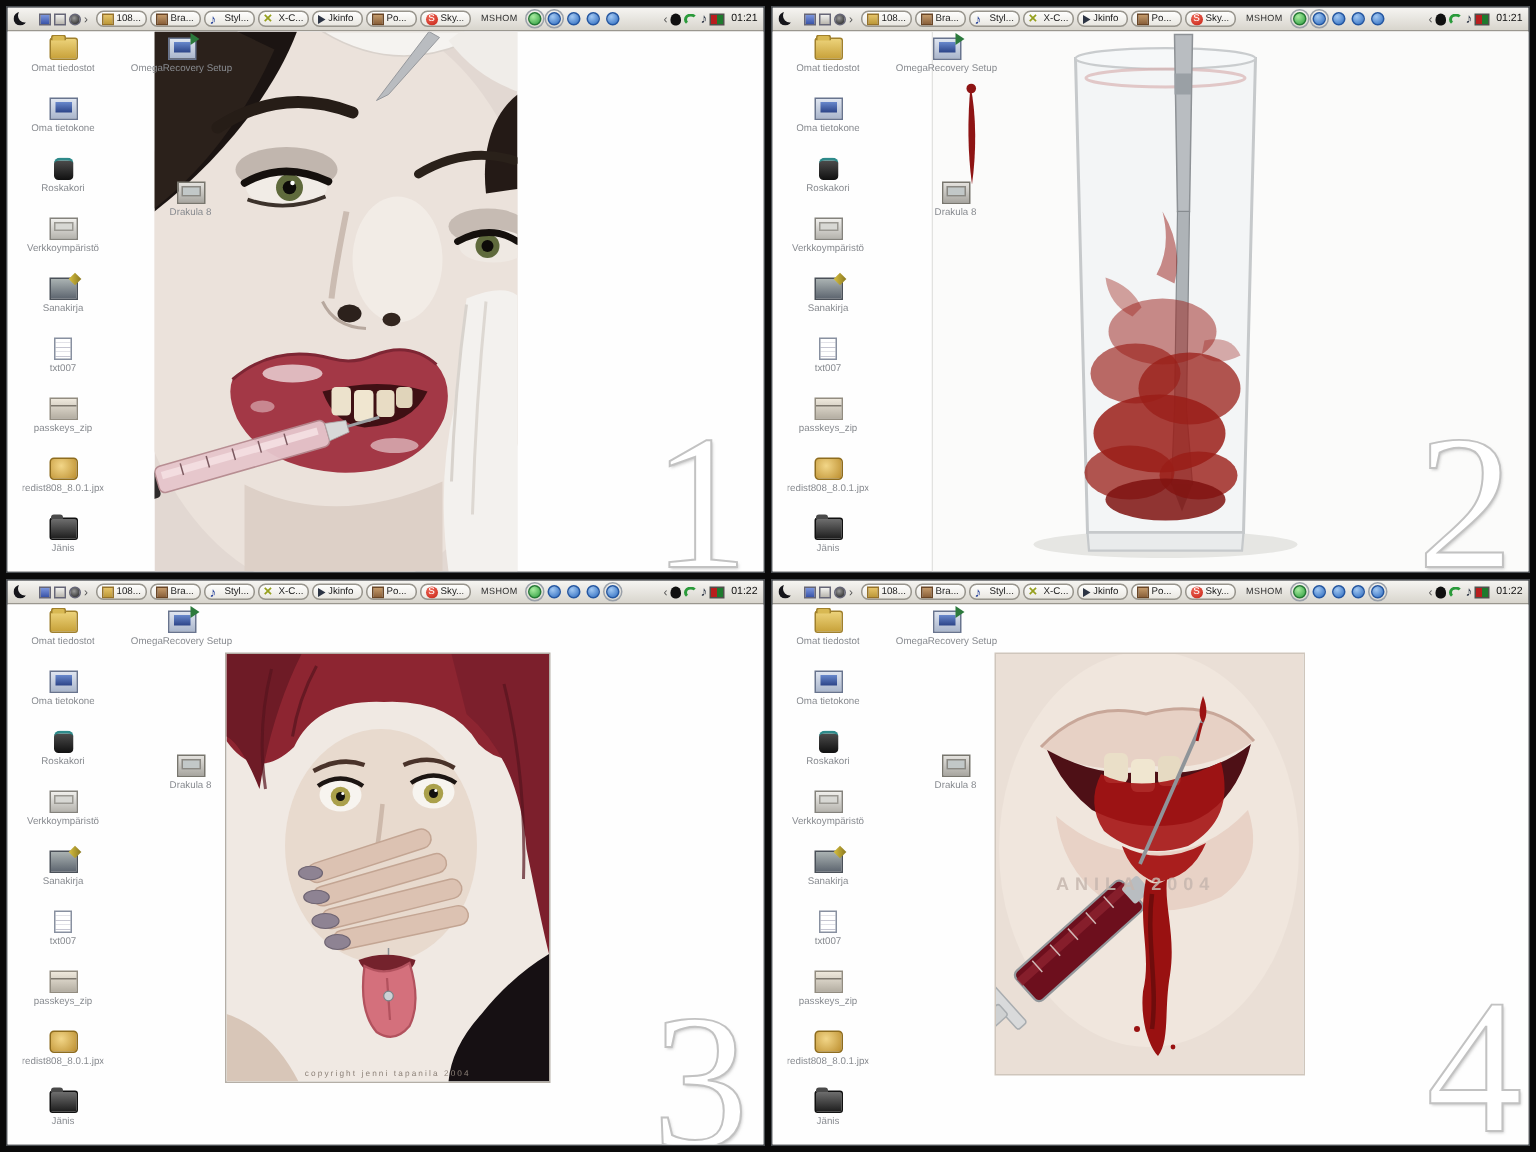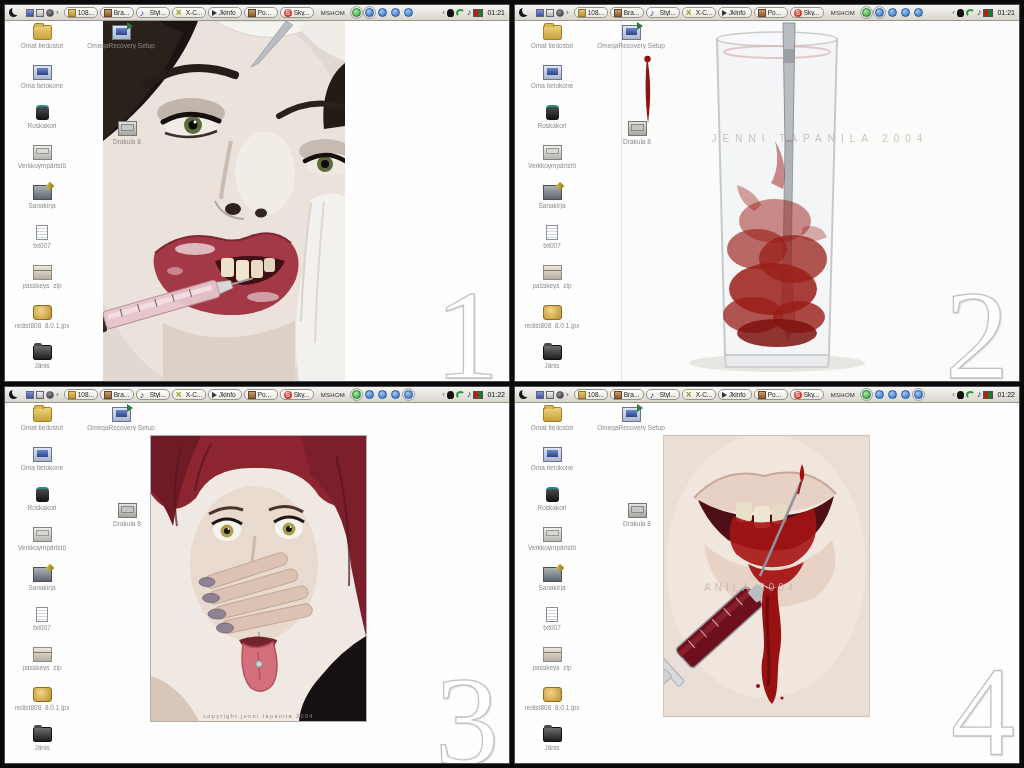--- a/index.html
+++ b/index.html
@@ -89,21 +89,21 @@
   
   .wall{position:absolute;z-index:1;}
   .wp1{left:98px;top:0;width:242px;height:360px;}
   .wp2{left:106px;top:0;width:398px;height:360px;}
   .wp3{left:145px;top:32px;width:215px;height:285px;border:1px solid #b4aea6;}
   .wp4{left:148px;top:32px;width:205px;height:280px;border:1px solid #cfc6bc;}
   .wall svg{display:block;width:100%;height:100%;}
   .watermark{position:absolute;font-size:10px;letter-spacing:6px;color:rgba(186,166,162,.68);
     white-space:nowrap;z-index:2;}
   .wm2{top:112px;left:0;width:100%;text-align:center;}
-  .wm4{top:146px;left:40px;font-size:10px;letter-spacing:4px;color:rgba(198,182,174,.85);}
+  .wm4{top:146px;left:40px;font-size:12px;letter-spacing:4px;color:rgba(198,182,174,.85);font-weight:bold;}
   .caption{position:absolute;bottom:2px;left:0;width:100%;text-align:center;font-size:5.5px;
     letter-spacing:1.4px;color:#8d8279;z-index:2;white-space:nowrap;}
 
   .numeral{position:absolute;z-index:3;right:10px;bottom:0;line-height:.72;
     font-family:"Liberation Serif",serif;font-weight:400;font-size:128px;color:#fff;
     -webkit-text-stroke:1.3px #c2c2c2;text-shadow:1px 1px 2px rgba(160,160,160,.55);}
   #q3 .numeral{bottom:-4px;} #q4 .numeral{bottom:6px;right:4px;}
 </style>
 </head>
 <body>
@@ -425,21 +425,20 @@
             <path d="M150,162 q10,-18 4,-42 q14,24 8,48 Z" opacity="0.5"></path>
             <path d="M134,190 q-16,-8 -18,-26 q18,6 24,20 Z" opacity="0.4"></path>
             <path d="M182,206 q18,-4 24,10 q-16,8 -26,0 Z" opacity="0.35"></path>
             <ellipse cx="156" cy="312" rx="40" ry="14" fill="#7e120f" opacity="0.85"></ellipse>
           </g>
           <g>
             <path d="M26,36 C24,58 24,80 27,102 C30,80 30,56 26,36 Z" fill="#8e1414"></path>
             <circle cx="26.5" cy="38" r="3.2" fill="#8e1414"></circle>
           </g>
         </svg>
-        <div class="watermark wm2">JENNI TAPANILA 2004</div>
       </div>
       <div class="numeral">2</div>
     </div>
   </div>
 
   <div class="quad" id="q3">
     <div class="taskbar">
       <span class="start-moon"></span>
       <span class="ql ql1"></span>
       <span class="ql ql2"></span>

